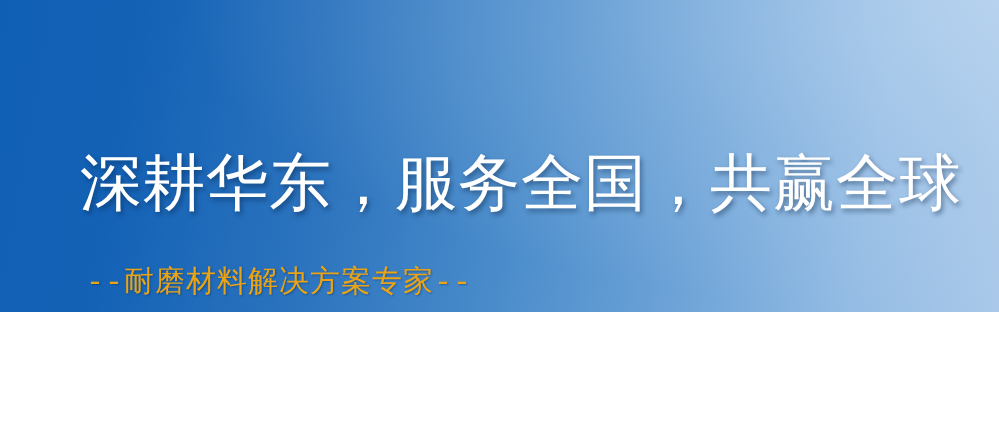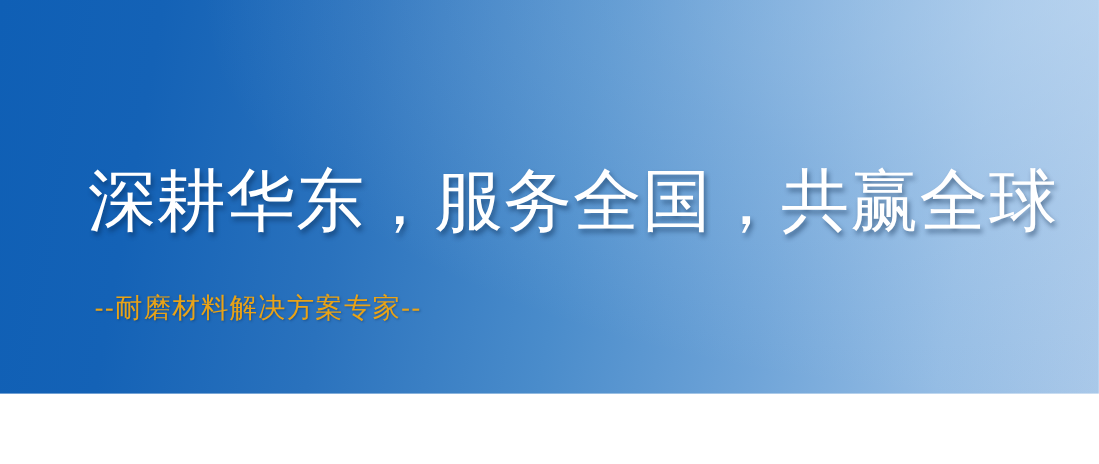--- a/index.html
+++ b/index.html
@@ -4,21 +4,21 @@
 <title>echo Machinery Banner</title>
 <style>
   html, body {
     margin: 0;
     padding: 0;
     background: #ffffff;
   }
   #banner {
     position: relative;
     width: 999px;
-    height: 358px;
+    height: 312px;
     overflow: hidden;
     font-family: "Liberation Sans", sans-serif;
     
     background:
       linear-gradient(100deg,
         #0f5fb5 0%,
         #1462b6 14%,
         #2a72bd 32%,
         #4a8ccb 52%,
         #6fa4d8 70%,
@@ -48,22 +48,22 @@
     color: #ffffff;
     white-space: nowrap;
     text-shadow: 2px 3px 5px rgba(0, 28, 62, 0.45);
     z-index: 3;
   }
 
   .subtitle {
     position: absolute;
     left: 86px;
     top: 268px;
-    font-family: Liberation Sans, sans-serif;
-    font-size: 25px;
+    font-family: Liberation Mono, monospace;
+    font-size: 30px;
     line-height: 1;
     letter-spacing: 1px;
     color: #e9a316;
     white-space: nowrap;
     text-shadow: 1px 1px 2px rgba(0, 30, 70, 0.35);
     z-index: 3;
   }
 
   
   #logo {

